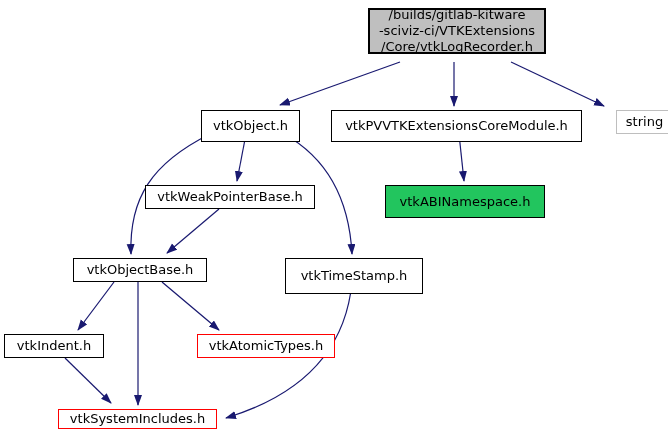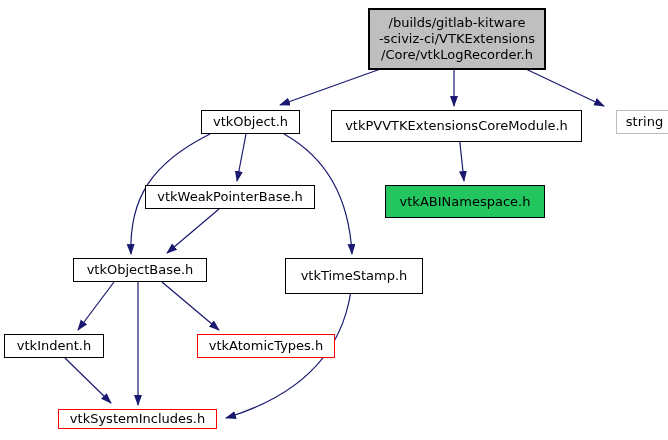--- a/index.html
+++ b/index.html
@@ -63,24 +63,24 @@
         <path class="edge" d="M 219,209 L 167,253" stroke="#191970" marker-end="url(#arrowhead)" data-interactable="false"></path>
         <path class="edge" d="M 459,134 L 464,181" stroke="#191970" marker-end="url(#arrowhead)" data-interactable="false"></path>
         <path class="edge" d="M 114,282 L 78,330" stroke="#191970" marker-end="url(#arrowhead)" data-interactable="false"></path>
         <path class="edge" d="M 138,282 L 138,405" stroke="#191970" marker-end="url(#arrowhead)" data-interactable="false"></path>
         <path class="edge" d="M 162,282 L 219,330" stroke="#191970" marker-end="url(#arrowhead)" data-interactable="false"></path>
         <path class="edge" d="M 65,358 L 111,403" stroke="#191970" marker-end="url(#arrowhead)" data-interactable="false"></path>
         <path class="edge" d="M 352,282 C 347,335 318,390 226,418" stroke="#191970" marker-end="url(#arrowhead)" data-interactable="false"></path>
       </g>
   </svg>
   <div id="nodes" data-interactable="false">
-      <div class="node" data-interactable="false" style="left: 368px; top: 8px; width: 178px; height: 62px; background: rgb(191, 191, 191); border: 2px solid rgb(0, 0, 0);">/builds/gitlab-kitware
+      <div class="node" data-interactable="false" style="left: 368px; top: 8px; width: 178px; height: 46px; background: rgb(191, 191, 191); border: 2px solid rgb(0, 0, 0);">/builds/gitlab-kitware
 -sciviz-ci/VTKExtensions
 /Core/vtkLogRecorder.h</div>
-      <div class="node" data-interactable="true" style="left: 201px; top: 110px; width: 99px; height: 24px; background: rgb(255, 255, 255); border: 1px solid rgb(0, 0, 0);">vtkObject.h</div>
+      <div class="node" data-interactable="true" style="left: 201px; top: 110px; width: 99px; height: 32px; background: rgb(255, 255, 255); border: 1px solid rgb(0, 0, 0);">vtkObject.h</div>
       <div class="node" data-interactable="true" style="left: 331px; top: 110px; width: 251px; height: 32px; background: rgb(255, 255, 255); border: 1px solid rgb(0, 0, 0);">vtkPVVTKExtensionsCoreModule.h</div>
       <div class="node" data-interactable="false" style="left: 603px; top: 110px; width: 57px; height: 24px; background: rgb(255, 255, 255); border: 1px solid rgb(190, 190, 190); margin-left: 13px;">string</div>
       <div class="node" data-interactable="true" style="left: 145px; top: 185px; width: 170px; height: 24px; background: rgb(255, 255, 255); border: 1px solid rgb(0, 0, 0);">vtkWeakPointerBase.h</div>
       <div class="node" data-interactable="true" style="left: 385px; top: 185px; width: 160px; height: 33px; background: #22c55e; border: 1px solid rgb(0, 0, 0);">vtkABINamespace.h</div>
       <div class="node" data-interactable="true" style="left: 73px; top: 258px; width: 134px; height: 24px; background: rgb(255, 255, 255); border: 1px solid rgb(0, 0, 0);">vtkObjectBase.h</div>
       <div class="node" data-interactable="true" style="left: 285px; top: 258px; width: 138px; height: 36px; background: rgb(255, 255, 255); border: 1px solid rgb(0, 0, 0);">vtkTimeStamp.h</div>
       <div class="node" data-interactable="true" style="left: 4px; top: 334px; width: 100px; height: 24px; background: rgb(255, 255, 255); border: 1px solid rgb(0, 0, 0);">vtkIndent.h</div>
       <div class="node" data-interactable="true" style="left: 176px; top: 334px; width: 138px; height: 24px; background: rgb(255, 255, 255); border: 1px solid rgb(255, 0, 0); margin-left: 21px;">vtkAtomicTypes.h</div>
       <div class="node" data-interactable="true" style="left: 58px; top: 409px; width: 159px; height: 20px; background: rgb(255, 255, 255); border: 1px solid rgb(255, 0, 0);">vtkSystemIncludes.h</div>
     </div>

